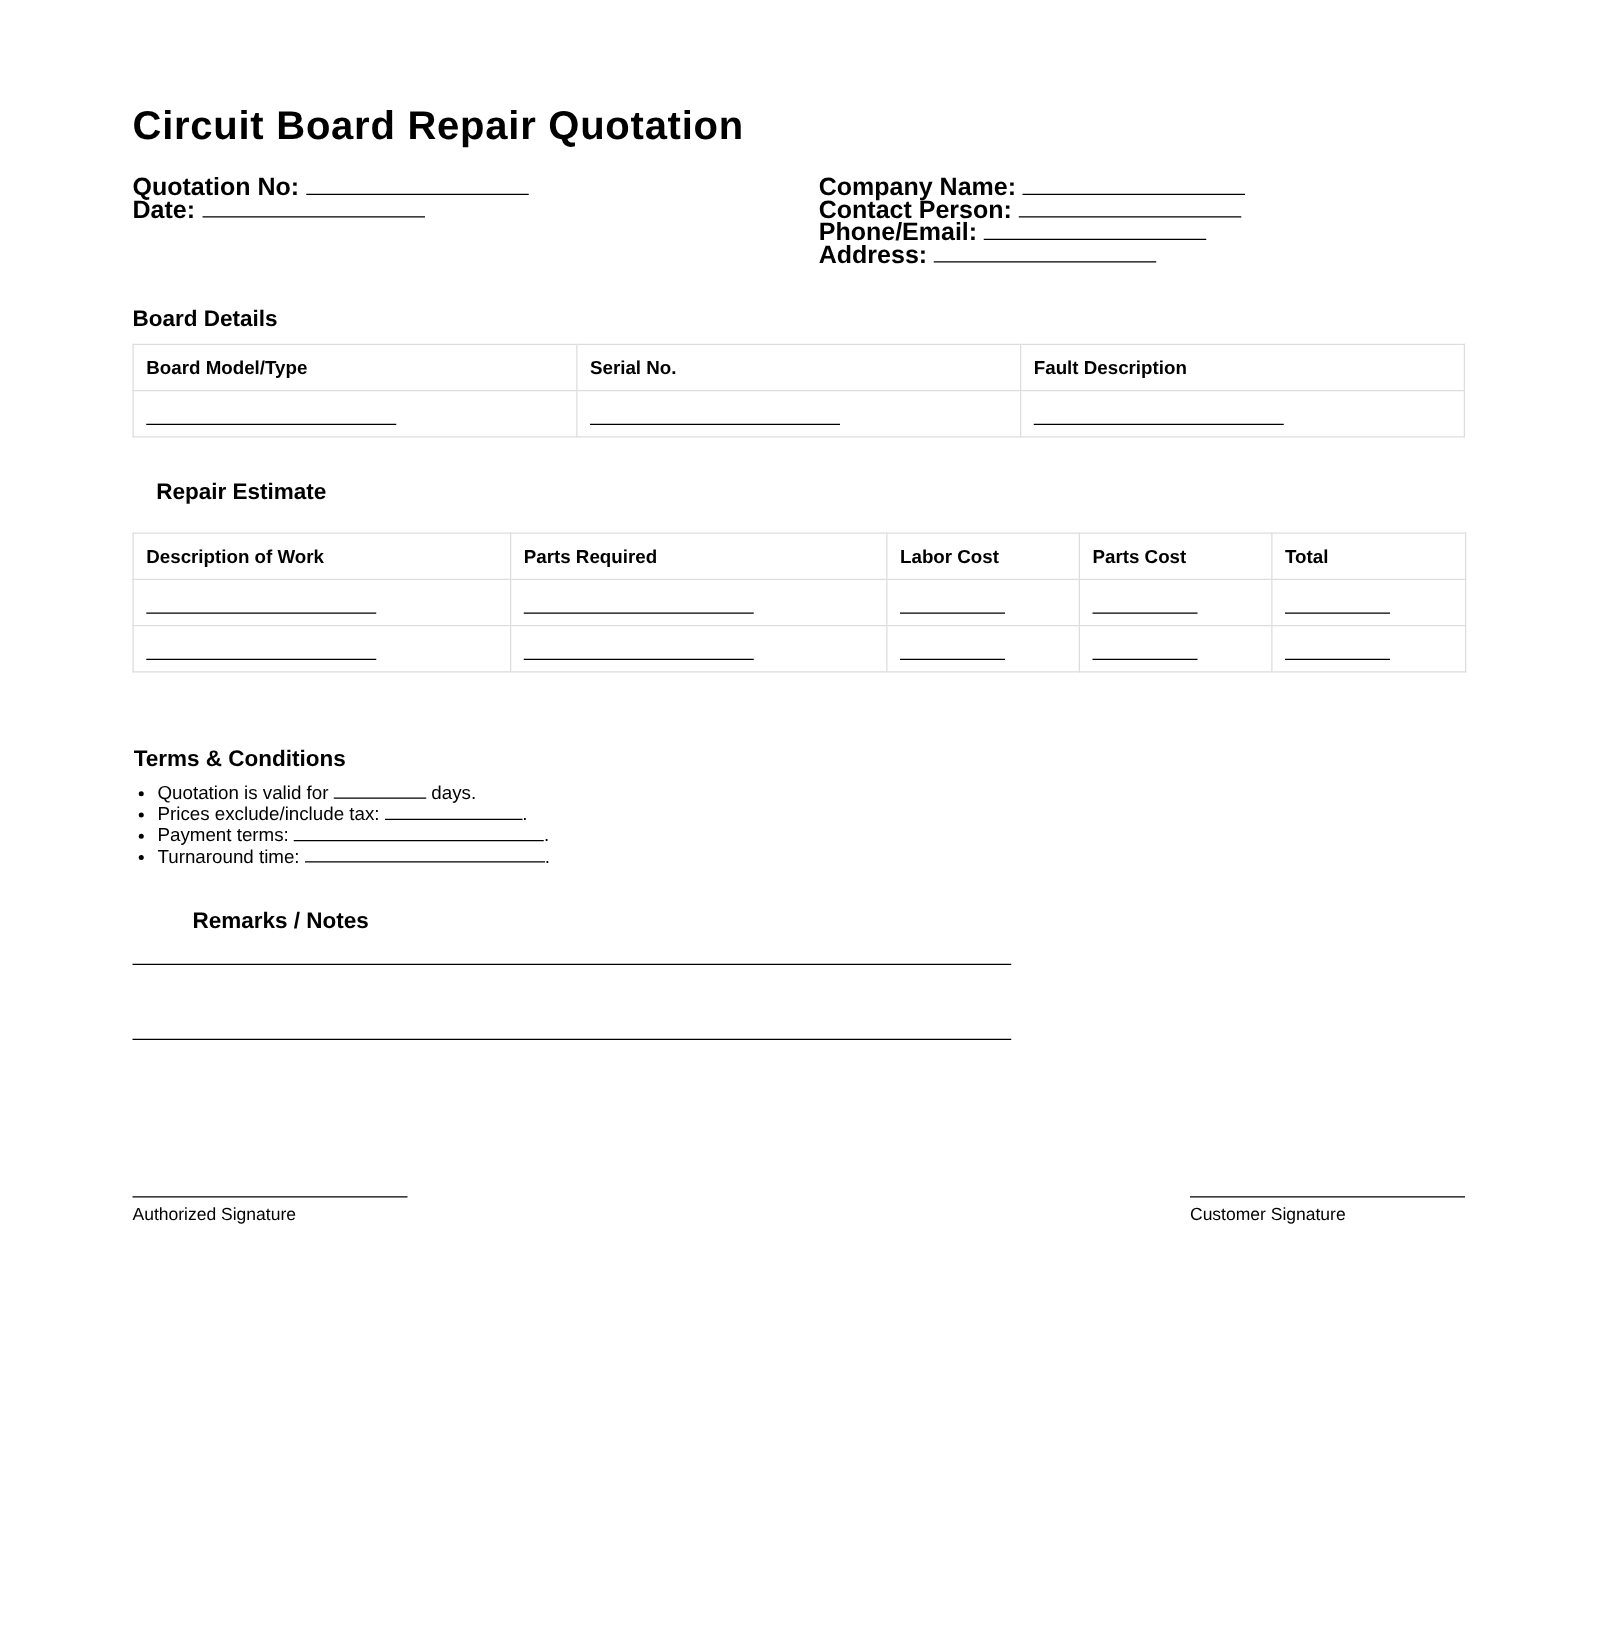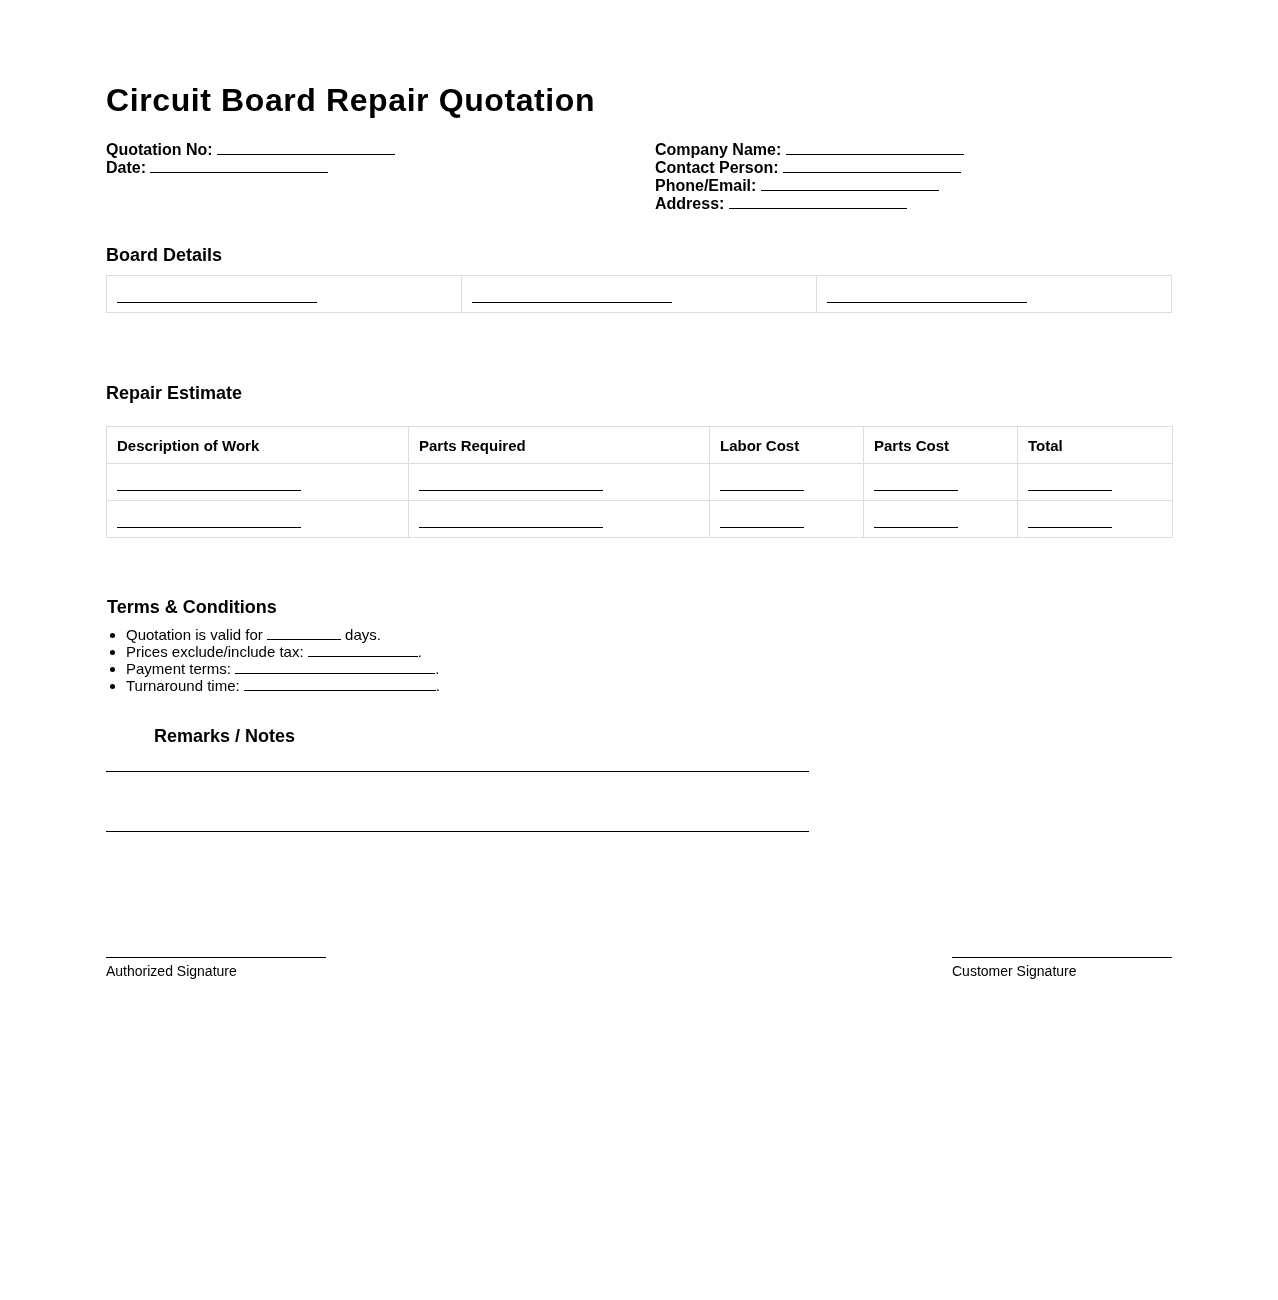--- a/index.html
+++ b/index.html
@@ -5,21 +5,21 @@
   html, body { margin: 0; padding: 0; background: #ffffff; }
   body {
     width: 1278px; height: 1300px; position: relative;
     font-family: "Liberation Sans", sans-serif; color: #000;
   }
   .page { position: absolute; left: 106px; top: 0; width: 1066px; }
   h1 {
     position: absolute; left: 0; top: 82px; margin: 0;
     font-size: 32px; font-weight: bold; letter-spacing: 0.6px; white-space: nowrap; text-align: right;
   }
-  .info { position: absolute; top: 141px; font-size: 16px; font-weight: bold; line-height: 18px; }
+  .info { position: absolute; top: 141px; font-size: 20px; font-weight: bold; line-height: 18px; }
   .info.left { left: 0; }
   .info.right { left: 549px; }
   .info .row { white-space: nowrap; }
   .blank { display: inline-block; border-bottom: 1px solid #000; height: 13px; vertical-align: baseline; }
   .b178 { width: 178px; }
   h2 {
     position: absolute; left: 0; margin: 0; font-size: 18px; font-weight: bold; white-space: nowrap;
   }
   table {
     position: absolute; left: 0; width: 1066px; border-collapse: collapse; table-layout: fixed;
@@ -77,29 +77,34 @@
     </div>
     <div class="row">
       <span>Address:</span>
       <span class="blank b178"></span>
     </div>
   </div>
 
   <h2 style="top:245px;">Board Details</h2>
   <table style="top:275px;">
     <tbody>
+        <tr>
+      <th>Board Model/Type</th>
+      <th>Serial No.</th>
+      <th>Fault Description</th>
+    </tr>
     <tr>
       <td><span class="cell-line" style="width:200px"></span></td>
       <td><span class="cell-line" style="width:200px"></span></td>
       <td><span class="cell-line" style="width:200px"></span></td>
     </tr>
   </tbody>
     </table>
 
-  <h2 style="top:383px;">Repair Estimate</h2>
+  <h2 style="top:383px;margin-left:19px;">Repair Estimate</h2>
   <table style="top:426px;">
     <colgroup>
       <col style="width:302px">
         <col style="width:301px">
         <col style="width:154px">
         <col style="width:154px">
         <col style="width:155px">
     </colgroup>
     <tbody>
         <tr>

